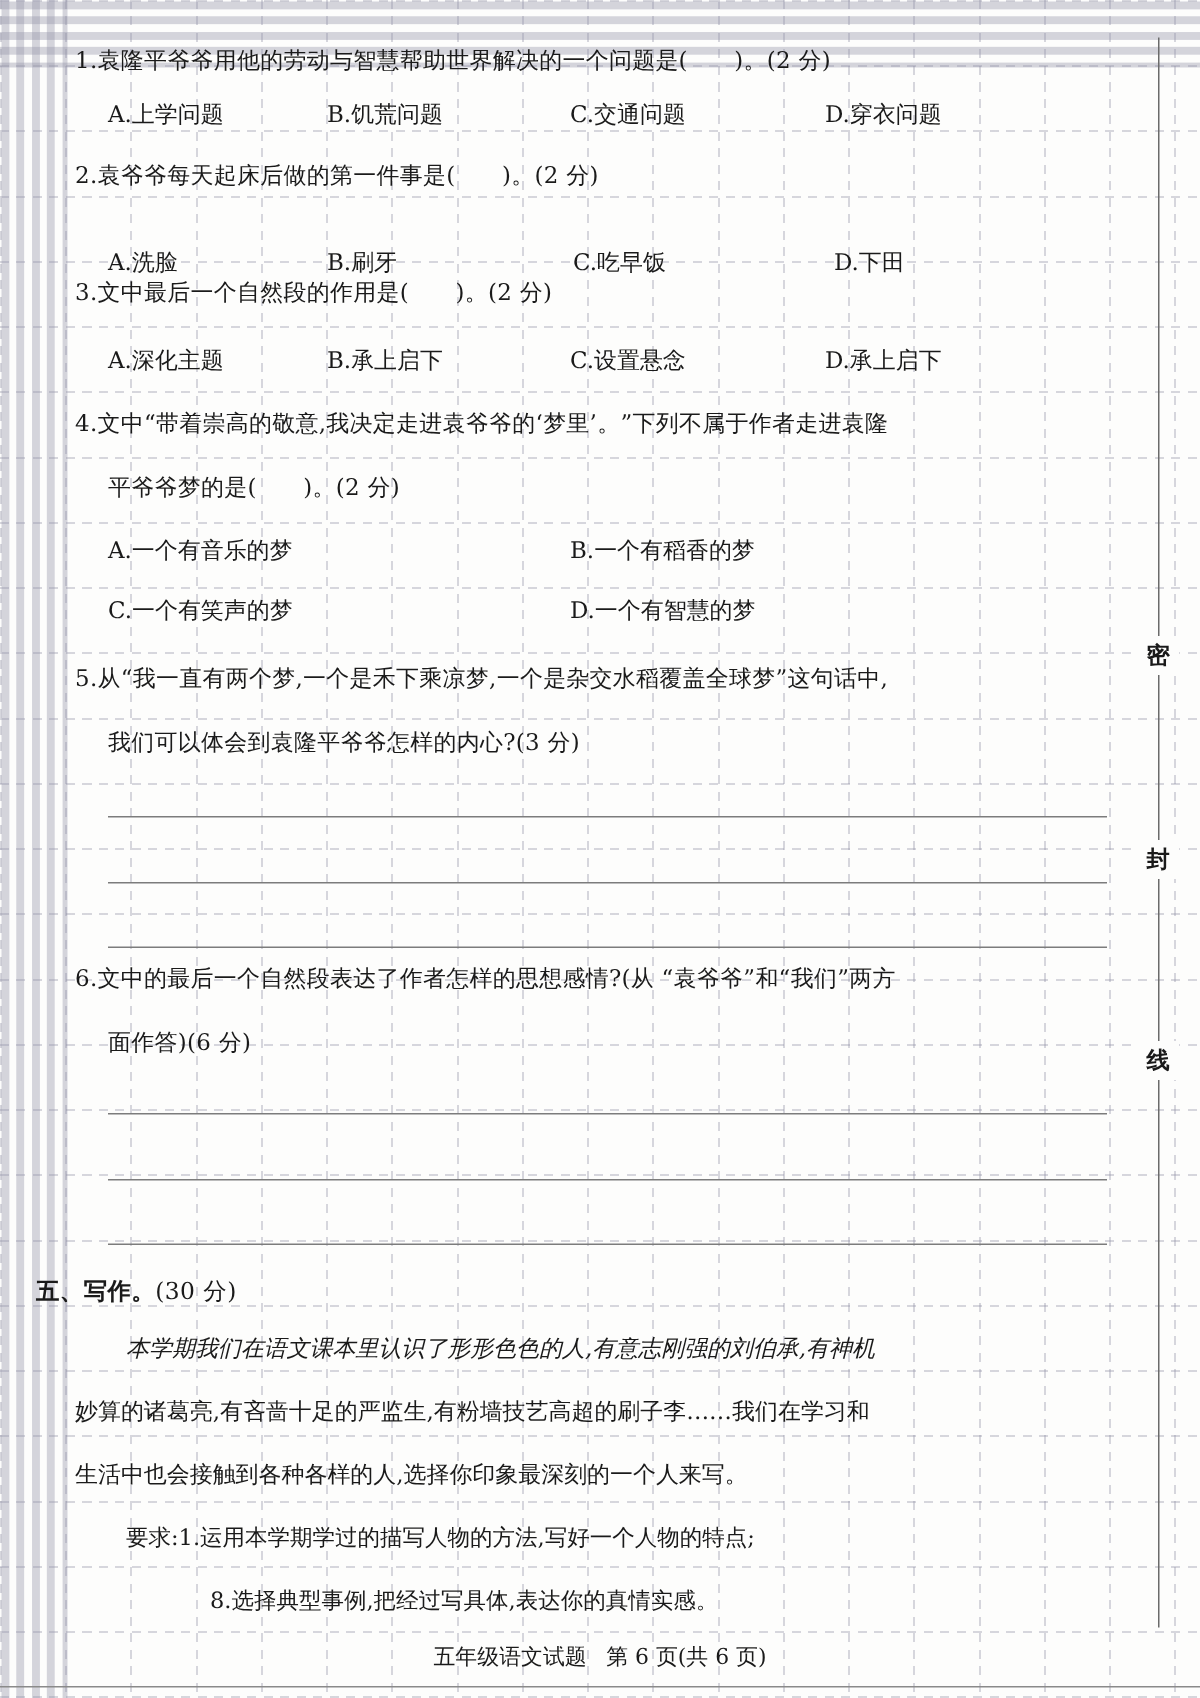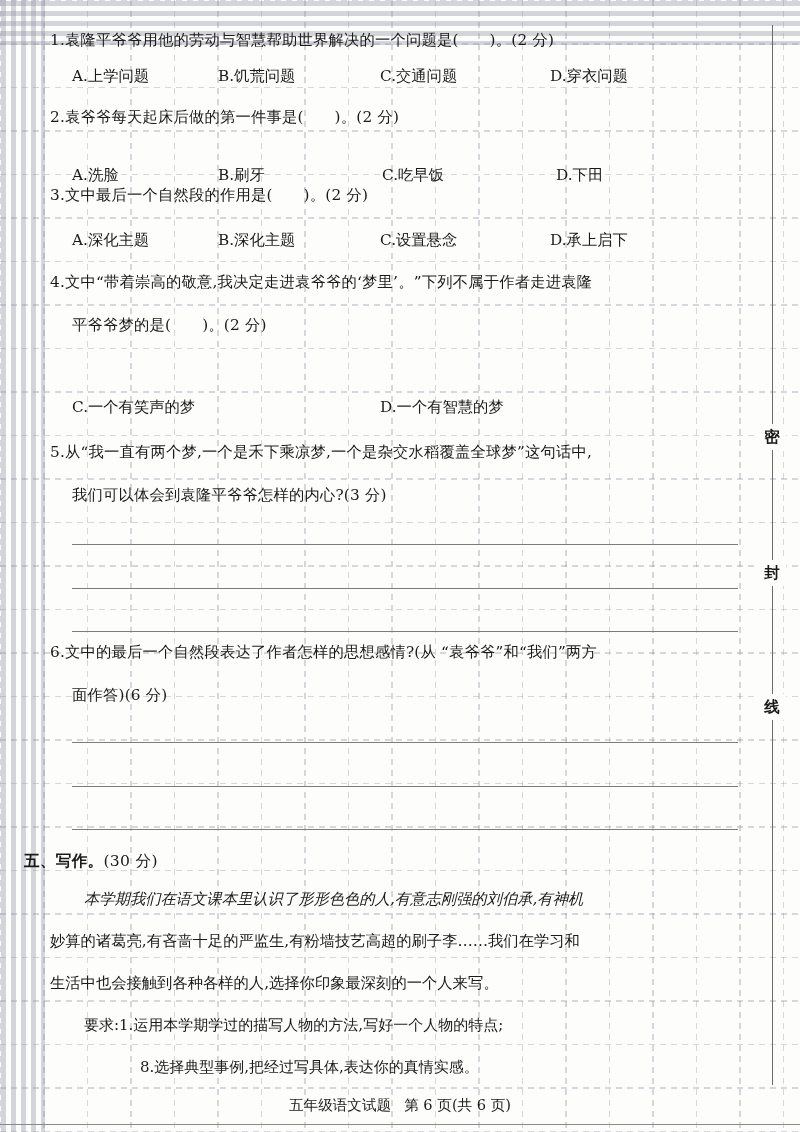--- a/index.html
+++ b/index.html
@@ -158,28 +158,32 @@
     <span class="opt" style="left:22px;">A.洗脸</span>
     <span class="opt" style="left:168px;">B.刷牙</span>
     <span class="opt" style="left:332px;">C.吃早饭</span>
     <span class="opt" style="left:506px;text-align:right;">D.下田</span>
   </div>
 
   <div class="q-line q-stem" style="top:188px;">3.文中最后一个自然段的作用是(　　)。(2 分)</div>
 
   <div class="opt-row" style="top:233px;">
     <span class="opt" style="left:22px;">A.深化主题</span>
-    <span class="opt" style="left:168px;">B.深化主题</span>
+    <span class="opt" style="left:168px;">B.承上启下</span>
     <span class="opt" style="left:330px;">C.设置悬念</span>
     <span class="opt" style="left:500px;">D.承上启下</span>
   </div>
 
   <div class="q-line q-stem" style="top:275px;">4.文中“带着崇高的敬意,我决定走进袁爷爷的‘梦里’。”下列不属于作者走进袁隆</div>
   <div class="q-line q-cont" style="top:318px;">平爷爷梦的是(　　)。(2 分)</div>
 
+  <div class="opt-row" style="top:360px;">
+    <span class="opt" style="left:22px;">A.一个有音乐的梦</span>
+    <span class="opt" style="left:330px;">B.一个有稻香的梦</span>
+  </div>
   <div class="opt-row" style="top:400px;">
     <span class="opt" style="left:22px;">C.一个有笑声的梦</span>
     <span class="opt" style="left:330px;">D.一个有智慧的梦</span>
   </div>
 
   <div class="q-line q-stem" style="top:445px;">5.从“我一直有两个梦,一个是禾下乘凉梦,一个是杂交水稻覆盖全球梦”这句话中,</div>
   <div class="q-line q-cont" style="top:488px;">我们可以体会到袁隆平爷爷怎样的内心?(3 分)</div>
 
   <div class="ansline" style="left:72px; width:666px; top:544px;"></div>
   <div class="ansline" style="left:72px; width:666px; top:588px;"></div>

